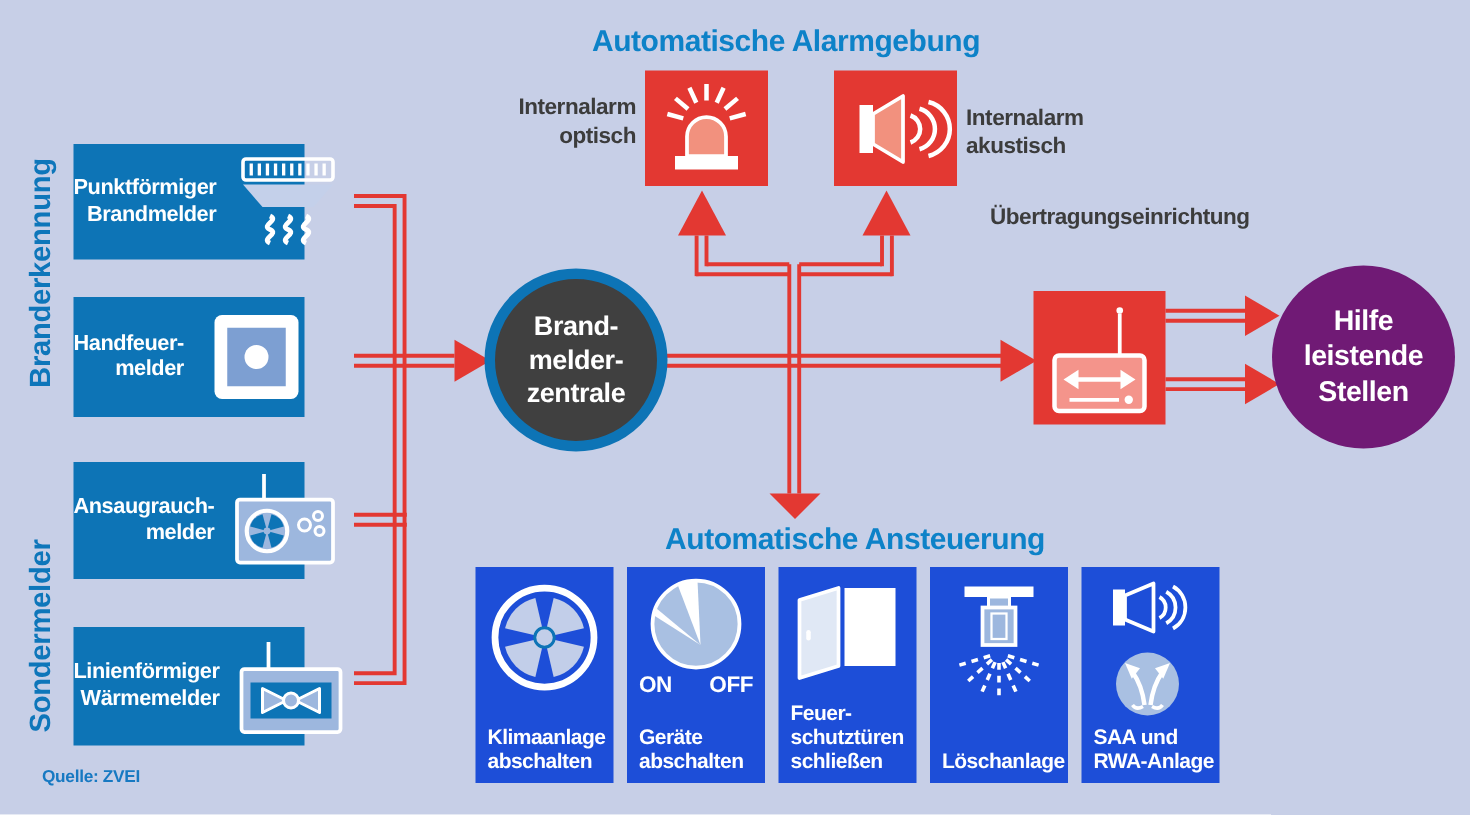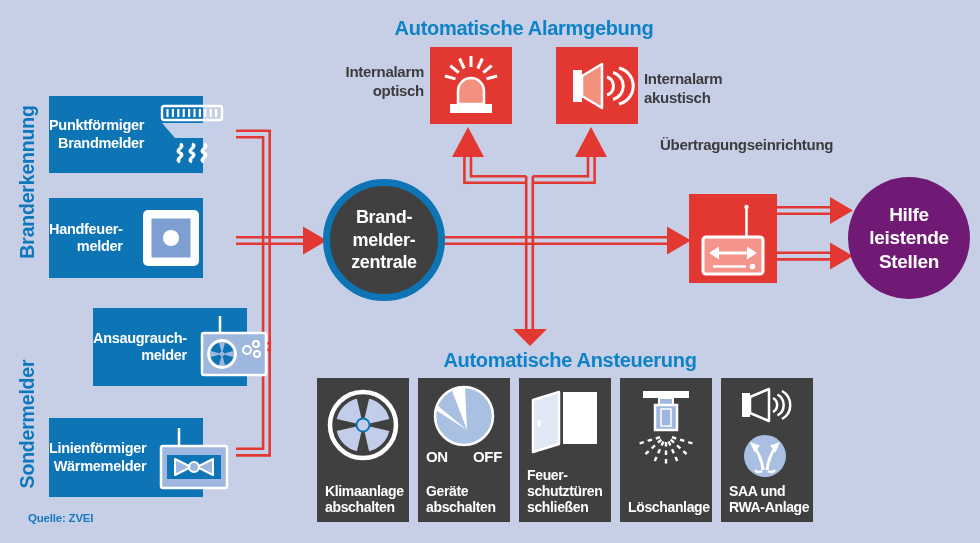--- a/index.html
+++ b/index.html
@@ -42,21 +42,21 @@
     text-align:center;color:#ffffff;font-weight:700;white-space:pre-line;
   }
   .bmz{
     left:323px;top:179px;width:108px;height:108px;background:#404040;
     border:7px solid #0d74b6;font-size:18px;line-height:1.25;letter-spacing:-0.3px;
   }
   .help{
     left:848px;top:177px;width:122px;height:122px;background:#701a75;
     font-size:19px;line-height:1.22;letter-spacing:-0.3px;
   }
-  .abox{position:absolute;top:378px;width:92px;height:144px;background:#404040;}
+  .abox{position:absolute;top:378px;width:92px;height:144px;background:#1d4ed8;}
   .abox-icon{position:absolute;left:0;top:0;right:0;display:flex;justify-content:center;}
   .abox-label{
     position:absolute;left:8px;right:2px;bottom:7px;color:#ffffff;font-weight:700;
     font-size:14px;line-height:1.15;letter-spacing:-0.35px;white-space:pre-line;
   }
   .onoff{
     position:absolute;left:8px;right:8px;top:70px;display:flex;justify-content:space-between;
     color:#ffffff;font-weight:700;font-size:15px;letter-spacing:-0.3px;
   }
   .source{
@@ -145,21 +145,21 @@
 melder</div>
     <div class="dbox-icon">
       <svg width="66" height="62" viewBox="0 0 66 62">
         <rect x="5" y="3" width="56" height="56" rx="5" fill="#fff"></rect>
         <rect x="13.5" y="11.5" width="39" height="39" fill="#7d9fd2"></rect>
         <circle cx="33" cy="31" r="8" fill="#fff"></circle>
       </svg>
     </div>
   </div>
 
-  <div class="dbox" style="top:308px;height:78px;margin-left:44px;">
+  <div class="dbox" style="top:308px;height:78px;">
     <div class="dbox-label">Ansaugrauch-
 melder</div>
     <div class="dbox-icon">
       <svg width="70" height="68" viewBox="0 0 70 68">
         <line x1="20" y1="3" x2="20" y2="20" stroke="#fff" stroke-width="2.5"></line>
         <rect x="2" y="20" width="64" height="42" rx="2" fill="#9db7de" stroke="#fff" stroke-width="2.5"></rect>
         <circle cx="22" cy="41" r="13.5" fill="#9db7de" stroke="#fff" stroke-width="2.8"></circle>
         <g fill="#0d74b6">
           <path d="M22 41 L33.2 44 A11.6 11.6 0 0 1 25 52.2 Z"></path>
           <path d="M22 41 L19 52.2 A11.6 11.6 0 0 1 10.8 44 Z"></path>

